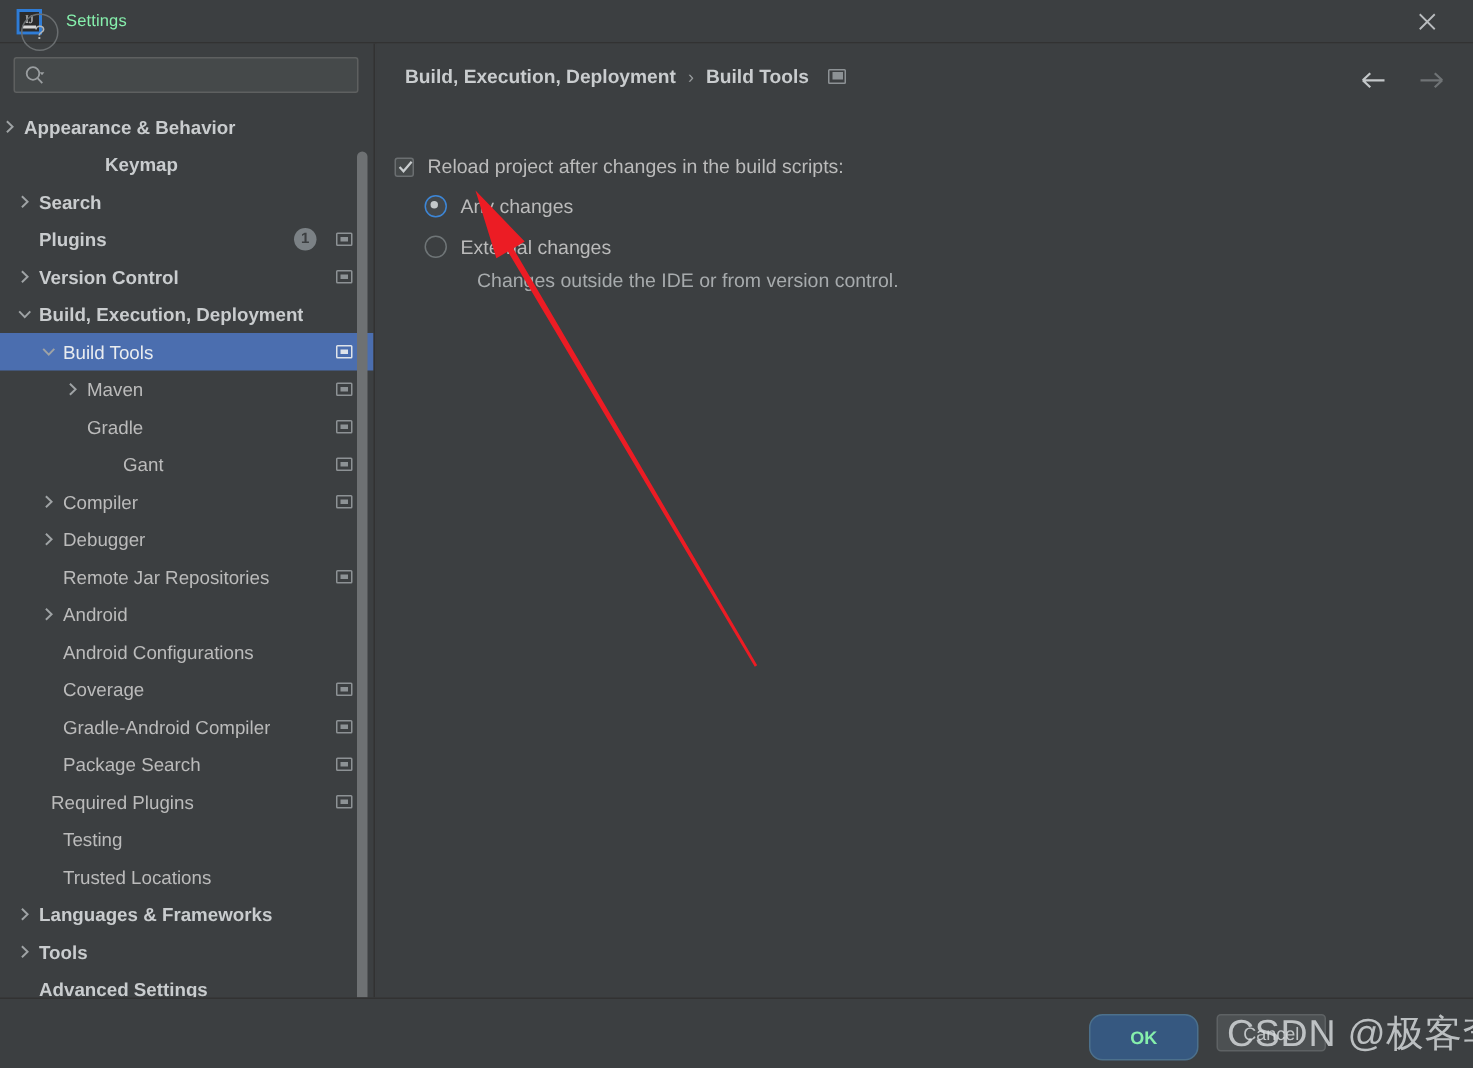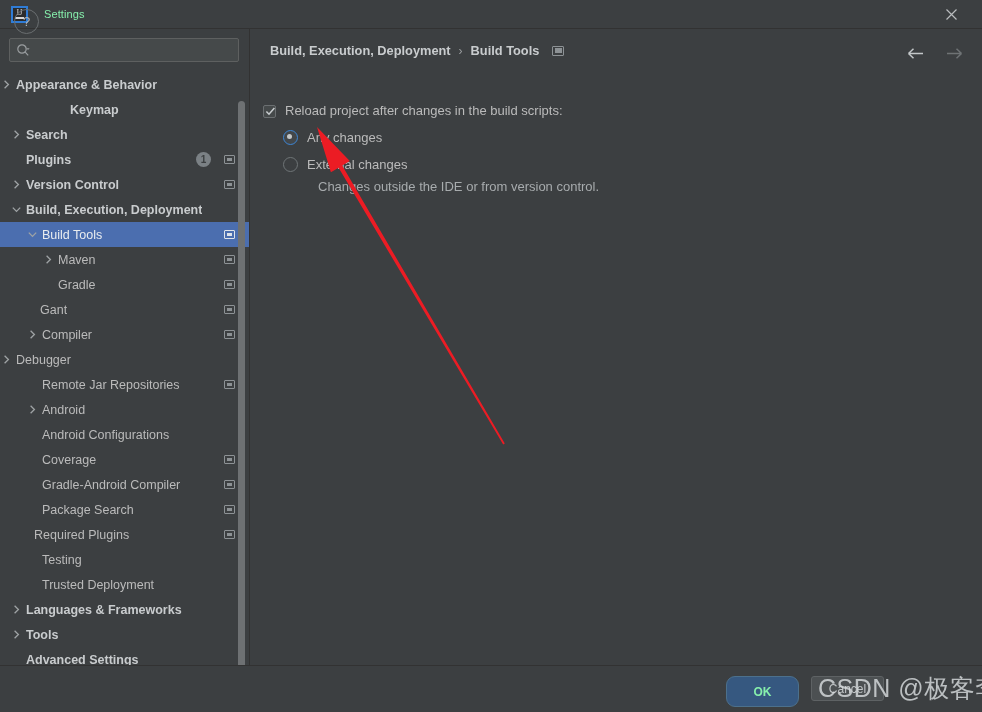--- a/index.html
+++ b/index.html
@@ -291,35 +291,35 @@
           </svg>
         </span>
         <span class="tr-label">Maven</span>
         <span class="tr-proj"></span>
       </div>
       <div class="tree-row" style="padding-left: 42px;">
         <span class="tr-arrow"></span>
         <span class="tr-label">Gradle</span>
         <span class="tr-proj"></span>
       </div>
-      <div class="tree-row" style="padding-left: 24px;">
+      <div class="tree-row" style="padding-left: 66px;">
         <span class="tr-arrow"></span>
         <span class="tr-label">Gant</span>
         <span class="tr-proj"></span>
       </div>
       <div class="tree-row" style="padding-left: 26px;">
         <span class="tr-arrow">
           <svg width="11" height="11" viewBox="0 0 11 11">
             <path d="M3.6 1.8 L7.4 5.5 L3.6 9.2" stroke="#9fa3a5" stroke-width="1.3" fill="none"></path>
           </svg>
         </span>
         <span class="tr-label">Compiler</span>
         <span class="tr-proj"></span>
       </div>
-      <div class="tree-row" style="">
+      <div class="tree-row" style="padding-left: 26px;">
         <span class="tr-arrow">
           <svg width="11" height="11" viewBox="0 0 11 11">
             <path d="M3.6 1.8 L7.4 5.5 L3.6 9.2" stroke="#9fa3a5" stroke-width="1.3" fill="none"></path>
           </svg>
         </span>
         <span class="tr-label">Debugger</span>
       </div>
       <div class="tree-row" style="padding-left: 26px;">
         <span class="tr-arrow"></span>
         <span class="tr-label">Remote Jar Repositories</span>
@@ -356,21 +356,21 @@
         <span class="tr-arrow"></span>
         <span class="tr-label">Required Plugins</span>
         <span class="tr-proj"></span>
       </div>
       <div class="tree-row" style="padding-left: 26px;">
         <span class="tr-arrow"></span>
         <span class="tr-label">Testing</span>
       </div>
       <div class="tree-row" style="padding-left: 26px;">
         <span class="tr-arrow"></span>
-        <span class="tr-label">Trusted Deployment</span>
+        <span class="tr-label">Trusted Locations</span>
       </div>
       <div class="tree-row bold" style="padding-left: 10px;">
         <span class="tr-arrow">
           <svg width="11" height="11" viewBox="0 0 11 11">
             <path d="M3.6 1.8 L7.4 5.5 L3.6 9.2" stroke="#9fa3a5" stroke-width="1.3" fill="none"></path>
           </svg>
         </span>
         <span class="tr-label">Languages &amp; Frameworks</span>
       </div>
       <div class="tree-row bold" style="padding-left: 10px;">

